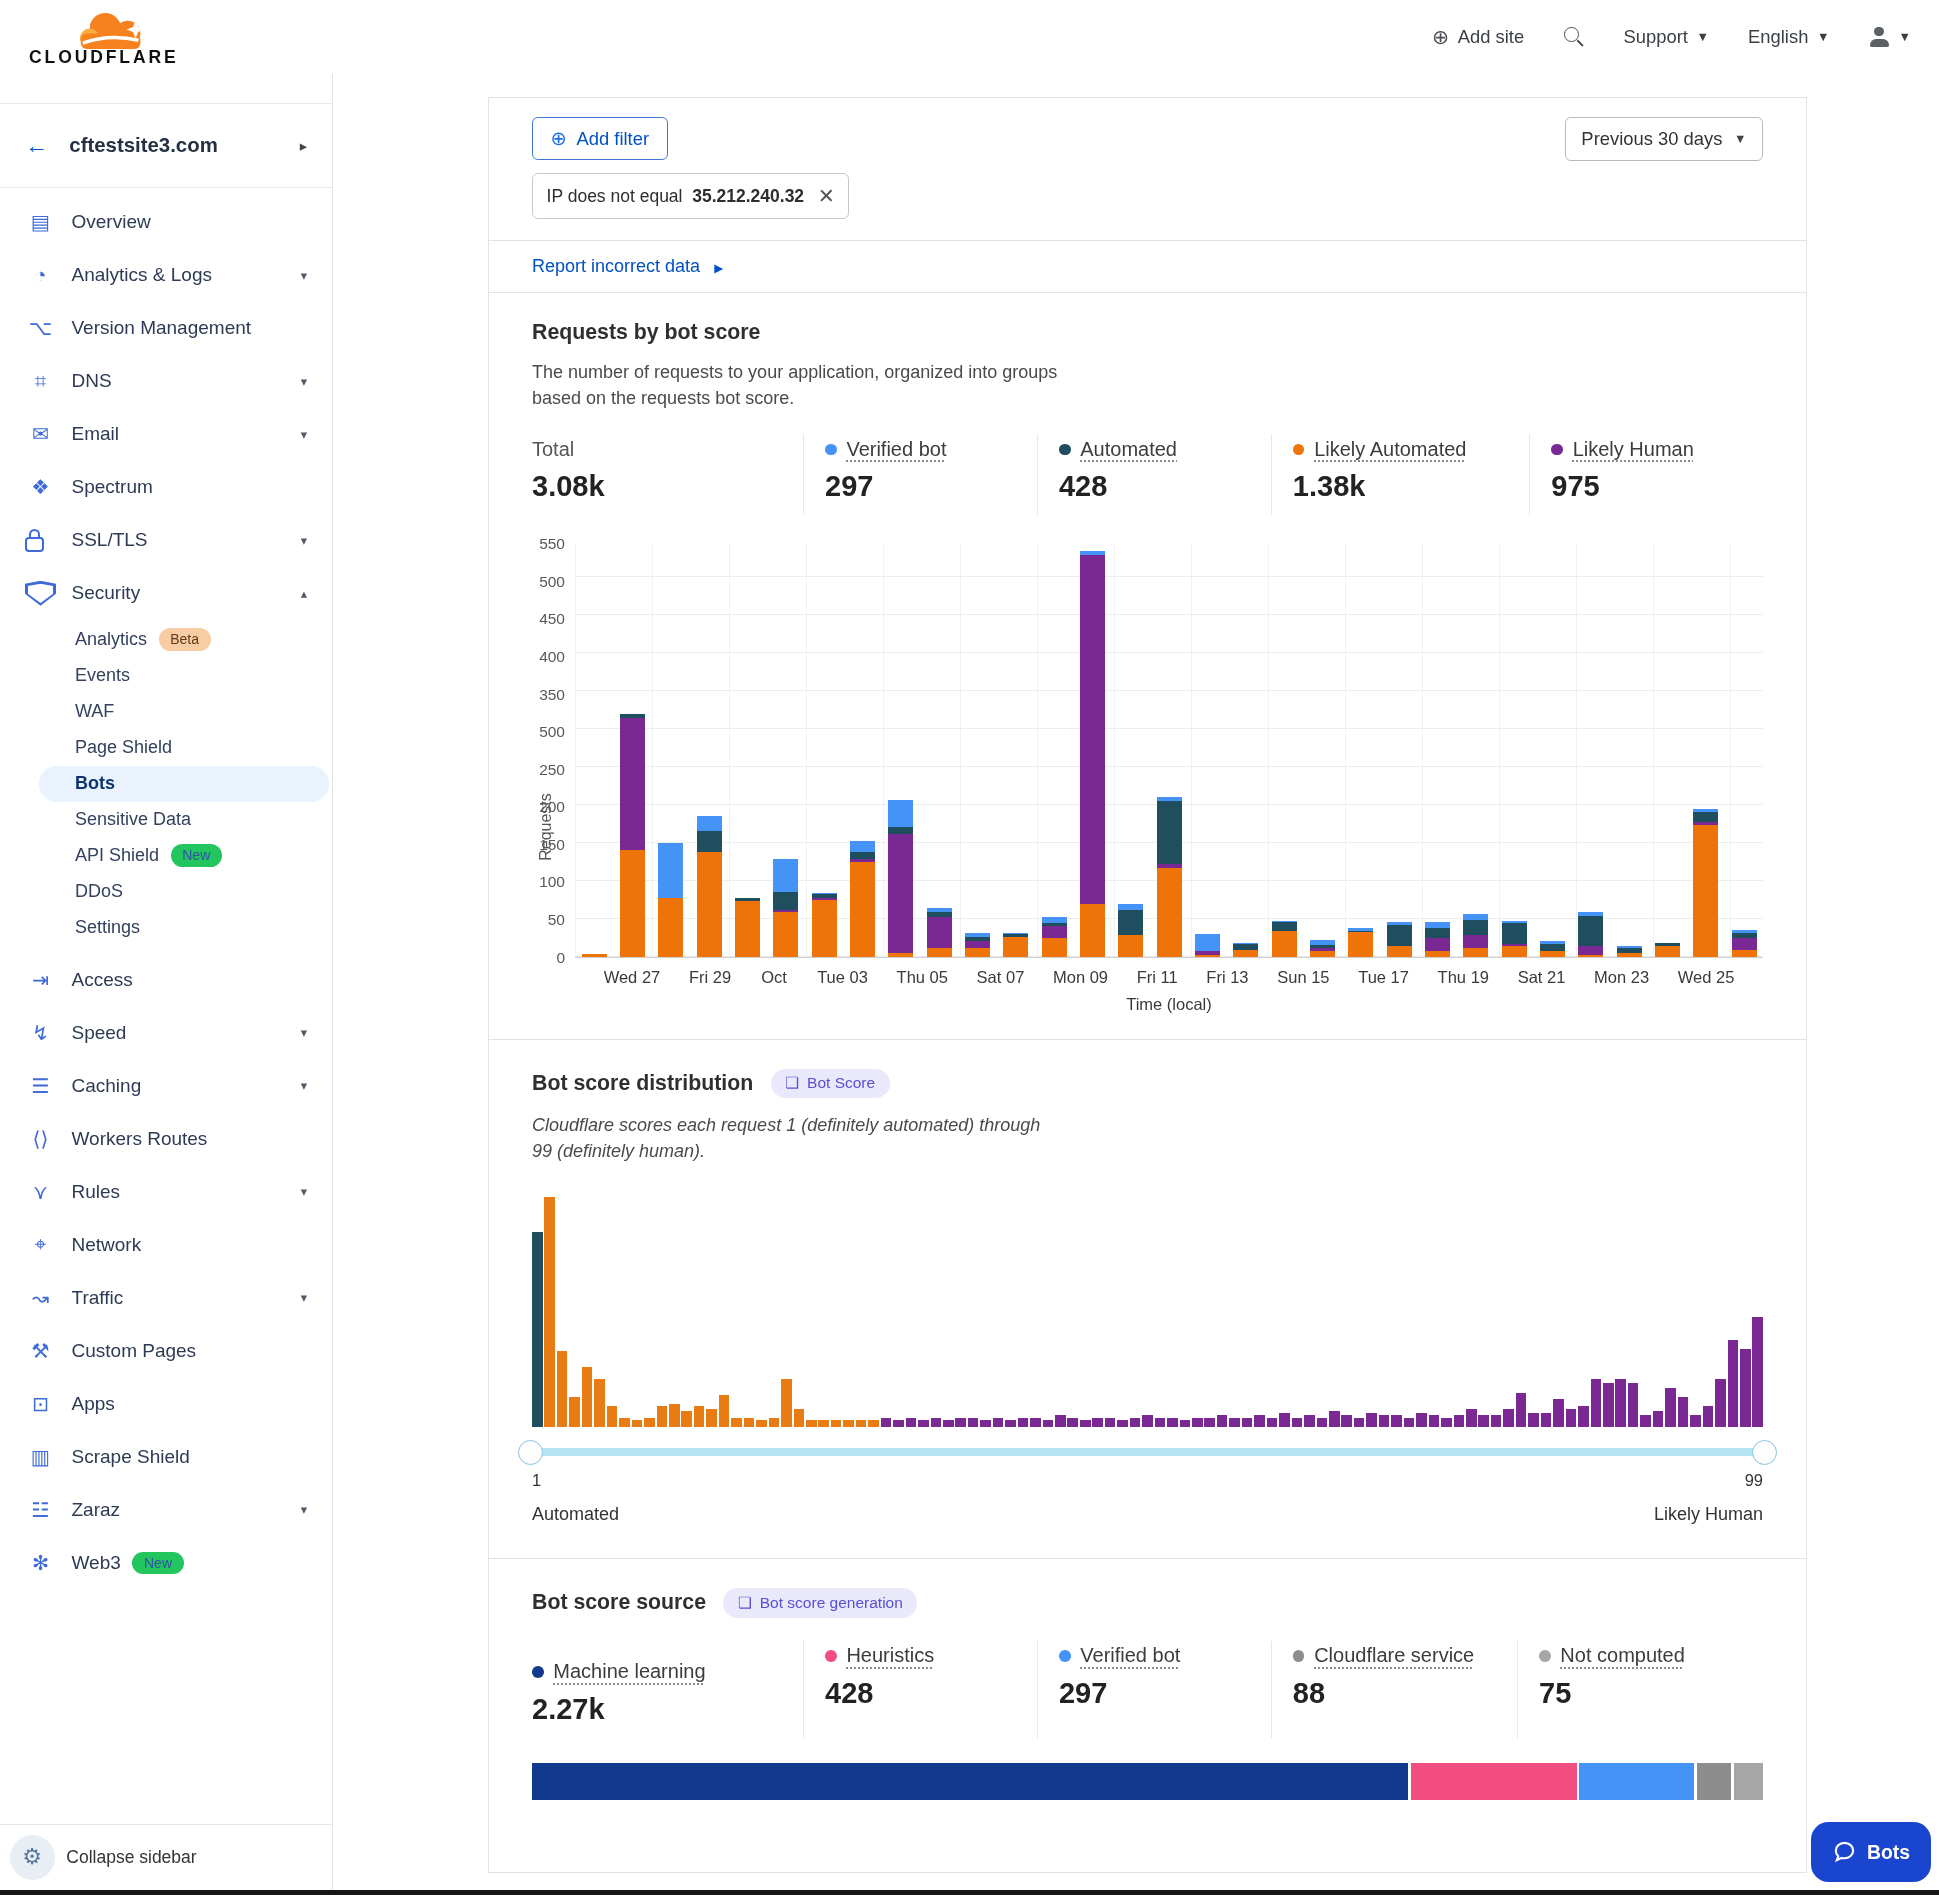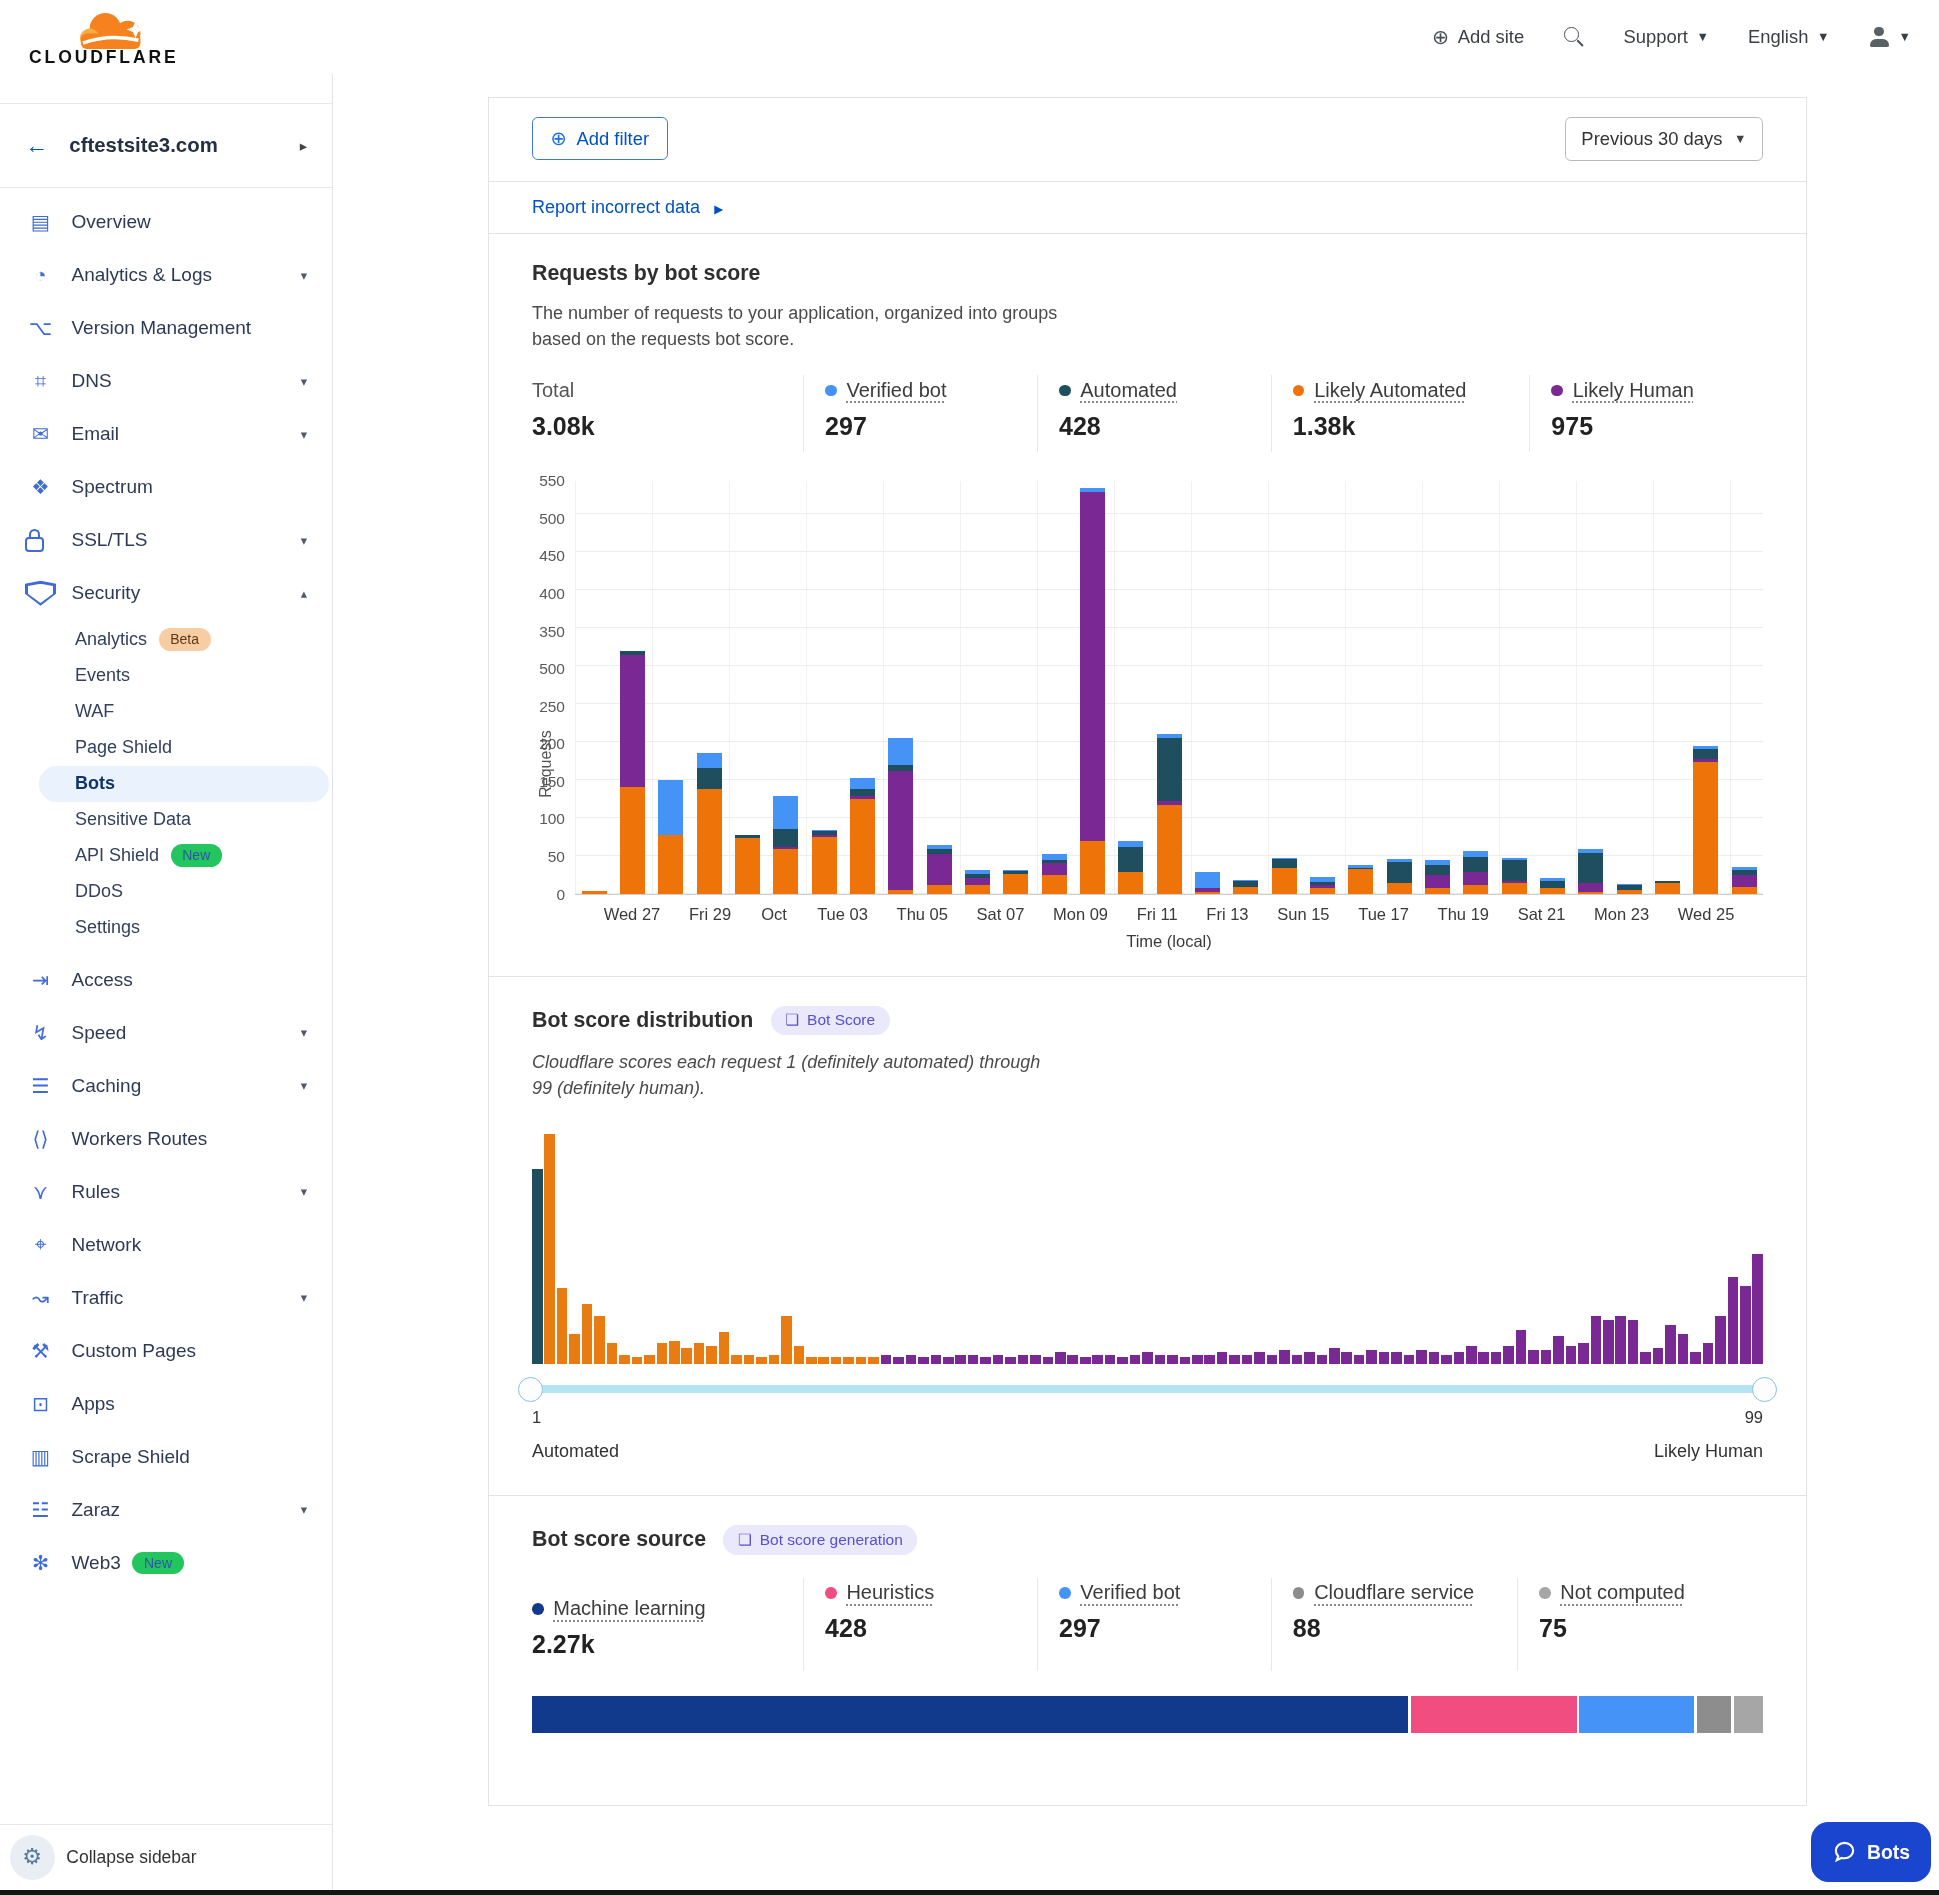--- a/index.html
+++ b/index.html
@@ -72,21 +72,21 @@
   .doc-badge{display:inline-flex;align-items:center;gap:7.8px;background:#eae8fb;color:#584fd1;border-radius:14.6px;
      padding:5.8px 14.6px;font-size:15.5px;cursor:pointer;}
   
   .stats-row{display:flex;margin-top:23px;}
   .stat-cell{box-sizing:border-box;padding:3.9px 9.7px 11.6px 21.3px;border-left:1px solid #e8e8e8;}
   .stat-cell:first-child{border-left:none;padding-left:0;}
   .stat-top{display:flex;align-items:center;gap:9.7px;}
   .dot{width:11.6px;height:11.6px;border-radius:50%;display:inline-block;flex:0 0 11.6px;}
   .stat-label{font-size:20px;color:#3c3c3c;text-decoration:underline dotted #8a8a8a;text-underline-offset:4.9px;}
   .stat-label.plain{text-decoration:none;color:#555;}
-  .stat-value{font-size:25px;font-weight:600;color:#222;margin-top:9.7px;}
+  .stat-value{font-size:29px;font-weight:600;color:#222;margin-top:9.7px;}
   
   .requests-section{padding-top:27px;padding-bottom:25px;}
   .chart-wrap{margin-top:29px;position:relative;}
   .yaxis{position:absolute;left:0;top:0;width:33px;height:413px;}
   .ytick{position:absolute;right:0;font-size:15.5px;color:#595959;}
   .ylab{position:absolute;left:-35px;top:50%;transform:rotate(-90deg) translateX(0);transform-origin:center;
         font-size:16px;color:#555;width:97px;text-align:center;margin-top:39px;}
   .plot{margin-left:43px;height:413px;position:relative;
         background-image:repeating-linear-gradient(to top,#ededed 0 1px,transparent 1px 38px),
                          repeating-linear-gradient(to right,#f1f1f1 0 1px,transparent 1px 77px);
@@ -296,20 +296,27 @@
 
   <div class="main">
 
     <div class="section filter-section">
       <div>
         <span class="add-filter-btn">
           <span class="plus-circle">⊕</span>
           <span>Add filter</span>
         </span>
       </div>
+      <div>
+        <span class="filter-chip">
+          <span>IP does not equal</span>
+          <span class="chip-value">35.212.240.32</span>
+          <span class="chip-x">✕</span>
+        </span>
+      </div>
       <span class="date-btn">
         <span>Previous 30 days</span>
         <span class="caret">▼</span>
       </span>
     </div>
 
     <div class="section report-row">
       <span class="report-link">Report incorrect data</span>
       <span class="report-caret">▶</span>
     </div>

